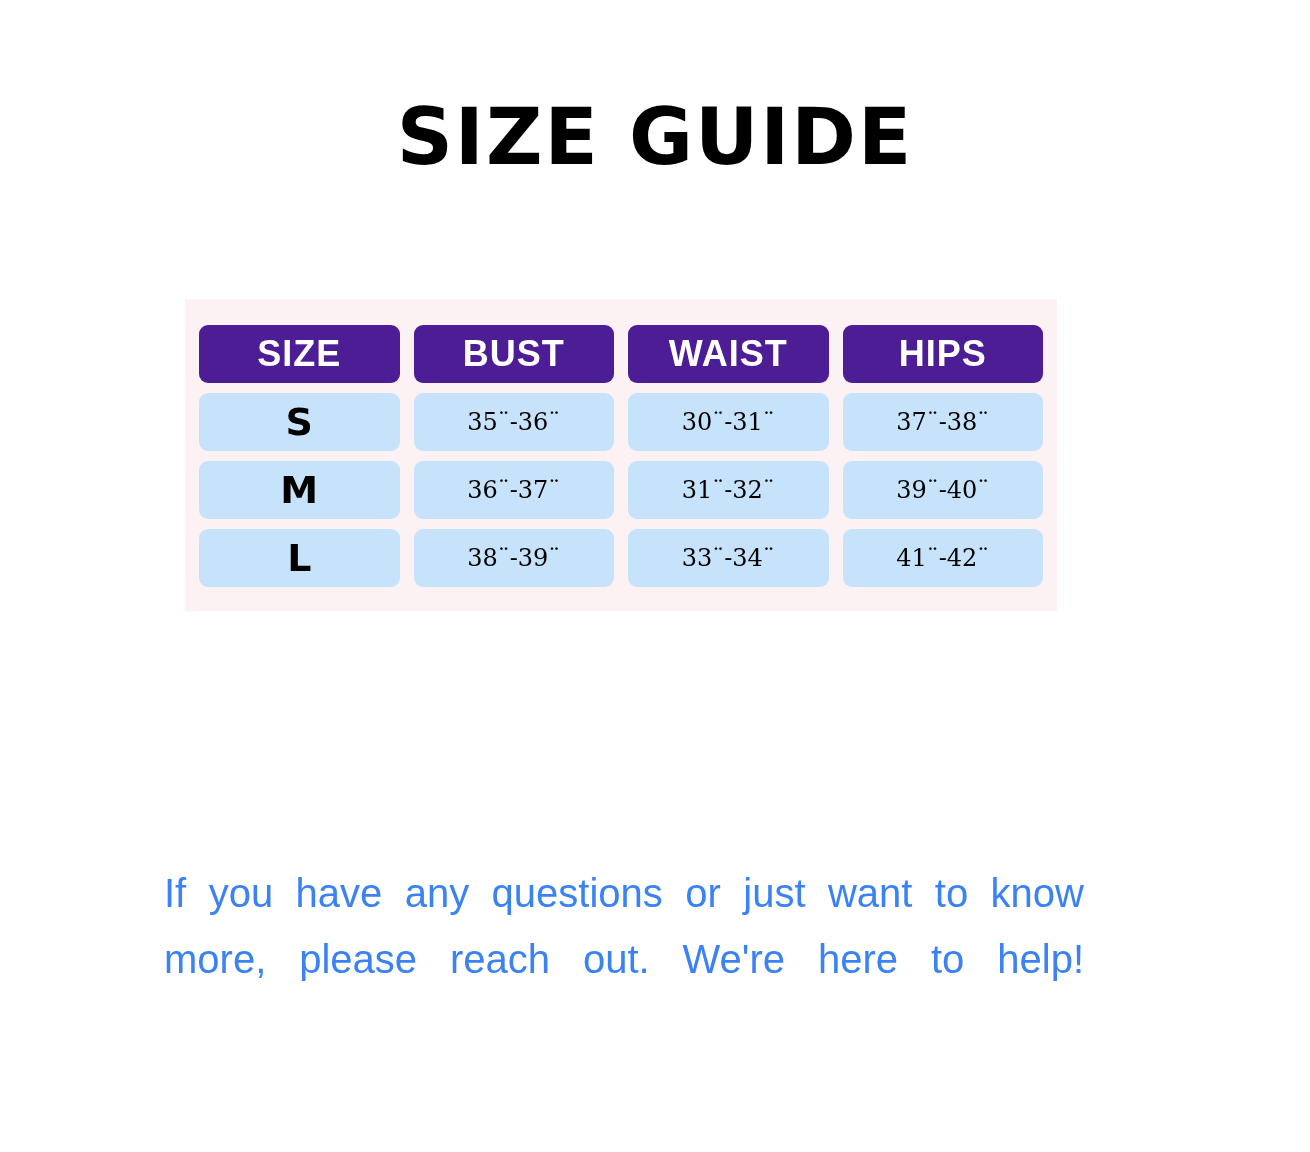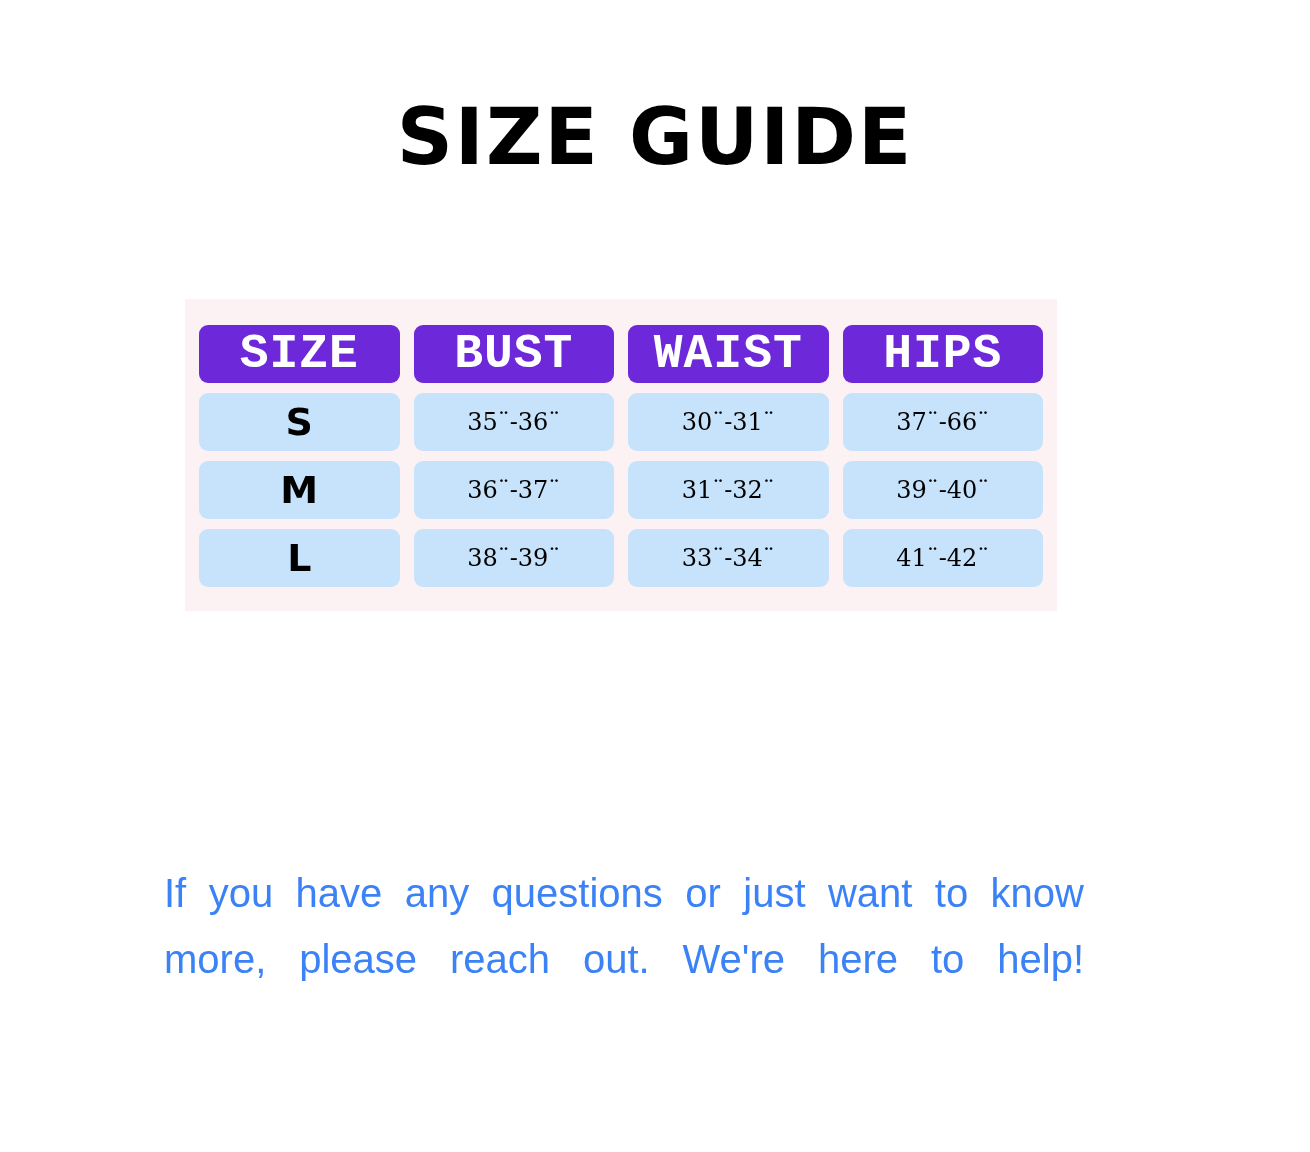--- a/index.html
+++ b/index.html
@@ -55,25 +55,25 @@
   table.size-table th,
   table.size-table td {
     text-align: center;
     vertical-align: middle;
     border-radius: 9px;
     padding: 0;
     height: 58px;
   }
 
   table.size-table th {
-    background: #6d28d9;
+    background: #4c1d95;
     color: #ffffff;
-    font-family: Liberation Mono, monospace;
+    font-family: Liberation Sans, sans-serif;
     font-weight: 700;
-    font-size: 48px;
+    font-size: 36px;
     letter-spacing: 1px;
   }
 
   table.size-table td {
     background: #c6e3fb;
     color: #000000;
     font-family: "DejaVu Serif", serif;
     font-size: 24px;
   }
 
@@ -116,21 +116,21 @@
           <th>BUST</th>
           <th>WAIST</th>
           <th>HIPS</th>
         </tr>
       </thead>
       <tbody>
         <tr>
           <td class="size-cell">S</td>
           <td>35¨-36¨</td>
           <td>30¨-31¨</td>
-          <td>37¨-66¨</td>
+          <td>37¨-38¨</td>
         </tr>
         <tr>
           <td class="size-cell">M</td>
           <td>36¨-37¨</td>
           <td>31¨-32¨</td>
           <td>39¨-40¨</td>
         </tr>
         <tr>
           <td class="size-cell">L</td>
           <td>38¨-39¨</td>

